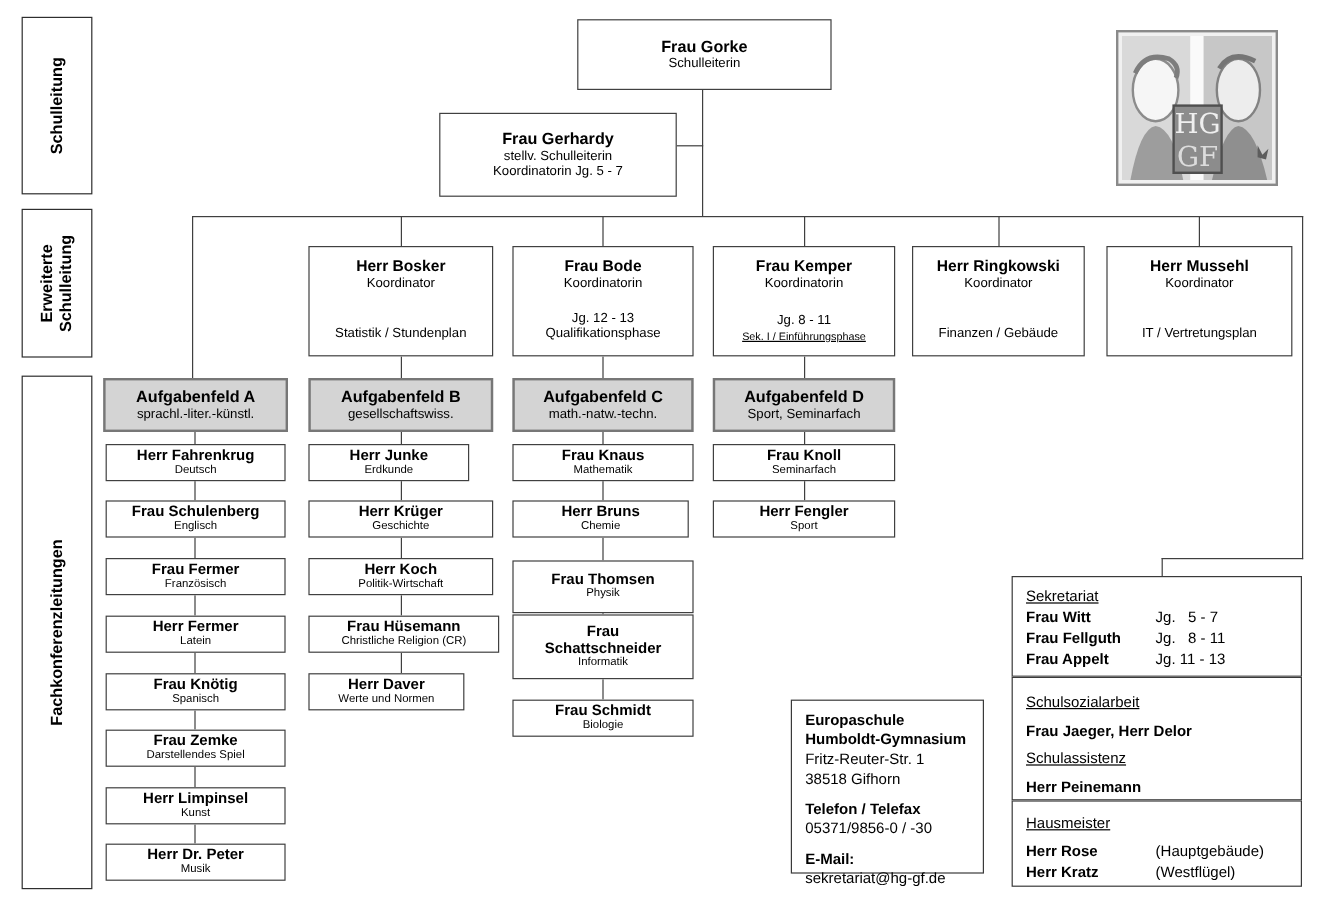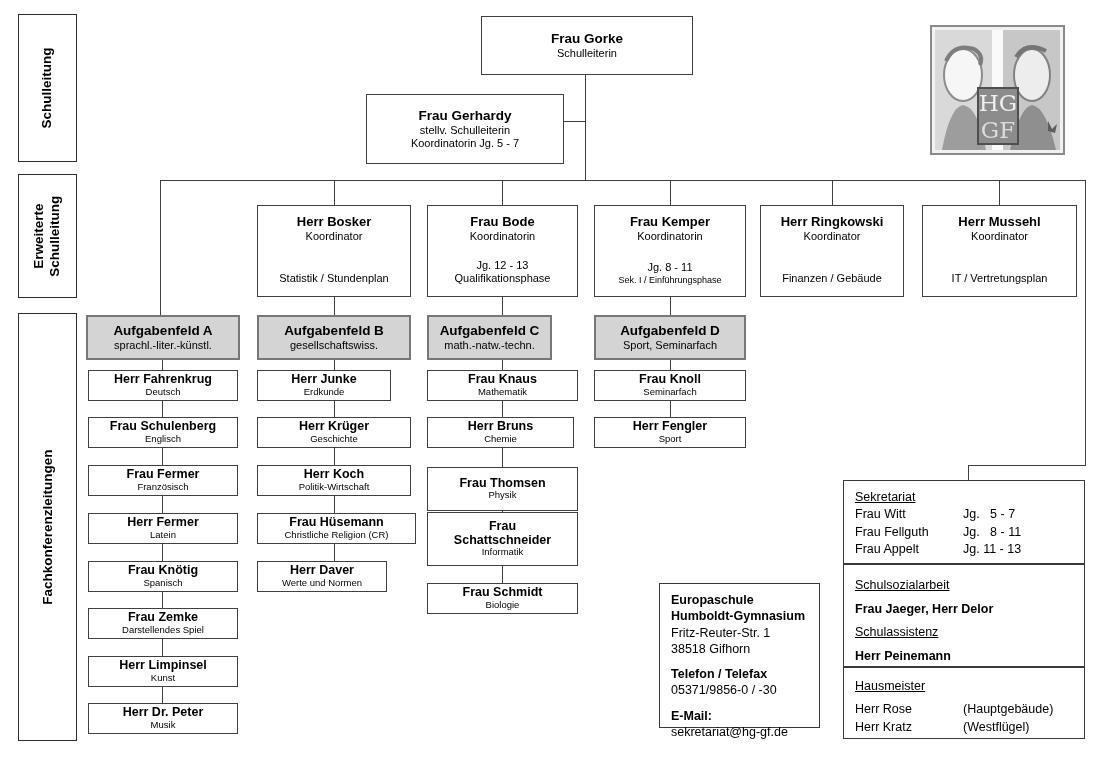--- a/index.html
+++ b/index.html
@@ -7,35 +7,35 @@
           font-family:"Liberation Sans",sans-serif;color:#000;overflow:hidden;}
   .ln{position:absolute;background:#3f3f3f;}
   .box{position:absolute;background:#fff;border:1px solid #404040;box-sizing:border-box;
        display:flex;flex-direction:column;align-items:center;justify-content:center;text-align:center;}
   .nm{font-weight:bold;font-size:13px;line-height:1.15;}
   .sb{font-size:10px;line-height:1.2;}
   .lead .nm{font-size:13.5px}
   .lead .sb{font-size:11px}
   .coord{justify-content:space-between;padding:9px 2px 10px;}
   .coord .sb,.coord .detail,.coord .area{font-size:11px;line-height:1.25}
-  .xs{font-size:9px !important;}
+  .xs{font-size:9px !important;text-decoration:underline;}
   .field{background:#d4d4d4;border:2px solid #777;}
   .field .nm{font-size:13.5px}
   .field .sb{font-size:11px}
   .leaf .nm{font-size:12.5px;line-height:1.1}
   .leaf .sb{font-size:9.5px;line-height:1.15}
   .side{position:absolute;border:1px solid #2e2e2e;background:#fff;box-sizing:border-box;
         display:flex;align-items:center;justify-content:center;}
   .side span{transform:rotate(-90deg);font-weight:bold;font-size:13.5px;text-align:center;line-height:1.2;}
   .panel{position:absolute;border:1px solid #3a3a3a;background:#fff;box-sizing:border-box;
          font-size:12.5px;padding:8px 11px;line-height:1.3;}
   .u{text-decoration:underline;}
   .b{font-weight:bold;}
   .svc-row{display:flex;margin:1px 0;}
-  .svc-name{font-weight:normal;width:108px;flex:none;}
+  .svc-name{font-weight:bold;width:108px;flex:none;}
   .pre{white-space:pre;}
   .gap{height:9px;}
   .addr div{line-height:1.3;}
 </style>
 </head>
 <body>
 
 <div class="canvas">
 
   <i class="ln" style="left:585px;top:75px;width:1px;height:105px"></i>
@@ -150,21 +150,21 @@
   </div>
 
   <div class="box field" style="left:86px;top:315px;width:154px;height:45px">
     <span class="nm">Aufgabenfeld A</span>
     <span class="sb">sprachl.-liter.-künstl.</span>
   </div>
   <div class="box field" style="left:257px;top:315px;width:154px;height:45px">
     <span class="nm">Aufgabenfeld B</span>
     <span class="sb">gesellschaftswiss.</span>
   </div>
-  <div class="box field" style="left:427px;top:315px;width:125px;height:45px">
+  <div class="box field" style="left:427px;top:315px;width:151px;height:45px">
     <span class="nm">Aufgabenfeld C</span>
     <span class="sb">math.-natw.-techn.</span>
   </div>
   <div class="box field" style="left:594px;top:315px;width:152px;height:45px">
     <span class="nm">Aufgabenfeld D</span>
     <span class="sb">Sport, Seminarfach</span>
   </div>
 
   <div class="box leaf" style="left:88px;top:370px;width:150px;height:31px">
     <span class="nm">Herr Fahrenkrug</span>

